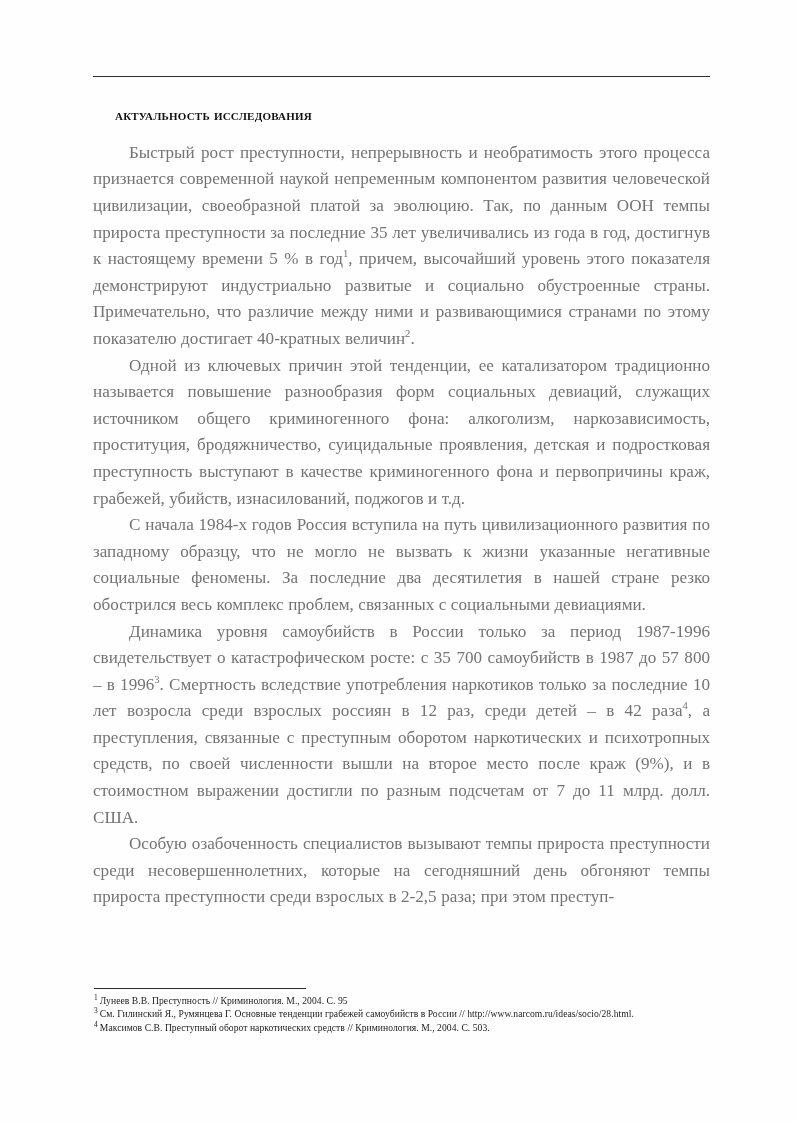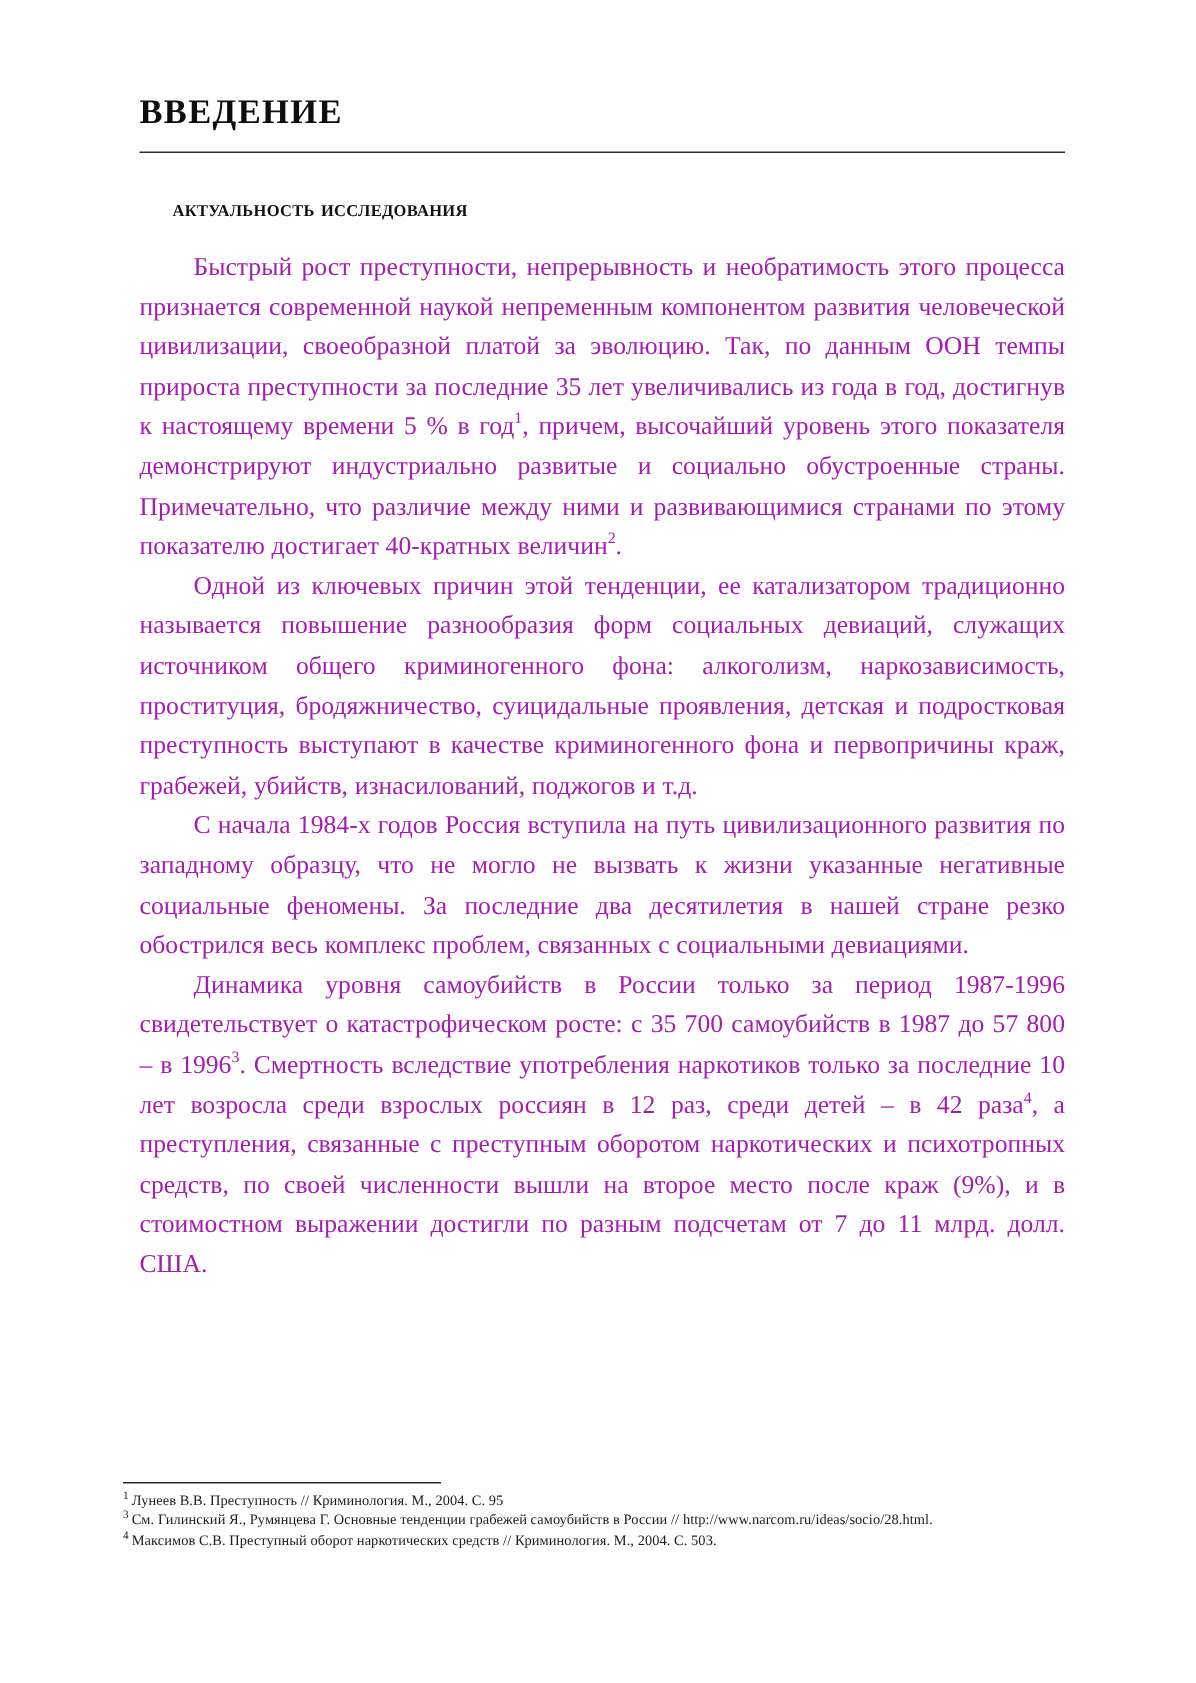--- a/index.html
+++ b/index.html
@@ -66,35 +66,35 @@
   .body-text {
     margin-top: 16px;
   }
 
   p.para {
     margin: 0;
     text-indent: 36px;
     text-align: justify;
     font-size: 17.1px;
     line-height: 26.6px;
-    color: #a21caf;
+    color: #737373;
     hyphens: manual;
     -webkit-hyphens: manual;
     word-spacing: 0.2px;
   }
 
   sup.fn {
     font-size: 0.62em;
     vertical-align: super;
     line-height: 0;
   }
 
   .footnotes {
     position: absolute;
-    left: 82px;
+    left: 94px;
     top: 988px;
     width: 636px;
   }
 
   .fn-rule {
     width: 212px;
     height: 0;
     border-top: 1px solid #2a2a2a;
     margin-bottom: 5px;
   }
@@ -119,36 +119,36 @@
     color: #1b1b1b;
   }
 </style>
 </head>
 <body>
 
 <div class="page">
 
   <div class="content">
 
-    <h1 class="doc-title">ВВЕДЕНИЕ</h1>
 
     <div class="title-rule"></div>
 
     <div class="subheading">АКТУАЛЬНОСТЬ ИССЛЕДОВАНИЯ</div>
 
     <div class="body-text">
 
       <p class="para"><span>Быстрый рост преступности, непрерывность и необратимость этого процесса признается современной наукой непременным компонентом развития человеческой цивилизации, своеобразной платой за эволюцию. Так, по данным ООН темпы прироста преступности за последние 35 лет увеличивались из года в год, достигнув к настоящему времени 5 % в год</span><sup class="fn">1</sup><span>, причем, высочайший уровень этого показателя демонстрируют индустриально развитые и социально обустроенные страны. Примечательно, что различие между ними и развивающимися странами по этому показателю достигает 40-кратных величин</span><sup class="fn">2</sup><span>.</span></p>
 
       <p class="para">Одной из ключевых причин этой тенденции, ее катализатором традиционно называется повышение разнообразия форм социальных девиаций, служащих источником общего криминогенного фона: алкоголизм, наркозависимость, проституция, бродяжничество, суицидальные проявления, детская и подростковая преступность выступают в качестве криминогенного фона и первопричины краж, грабежей, убийств, изнасилований, поджогов и т.д.</p>
 
       <p class="para">С начала 1984-х годов Россия вступила на путь цивилизационного развития по западному образцу, что не могло не вызвать к жизни указанные негативные социальные феномены. За последние два десятилетия в нашей стране резко обострился весь комплекс проблем, связанных с социальными девиациями.</p>
 
       <p class="para"><span>Динамика уровня самоубийств в России только за период 1987-1996 свидетельствует о катастрофическом росте: с 35 700 самоубийств в 1987 до 57 800 – в 1996</span><sup class="fn">3</sup><span>. Смертность вследствие употребления наркотиков только за последние 10 лет возросла среди взрослых россиян в 12 раз, среди детей – в 42 раза</span><sup class="fn">4</sup><span>, а преступления, связанные с преступным оборотом наркотических и психотропных средств, по своей численности вышли на второе место после краж (9%), и в стоимостном выражении достигли по разным подсчетам от 7 до 11 млрд. долл. США.</span></p>
 
+      <p class="para">Особую озабоченность специалистов вызывают темпы прироста преступности среди несовершеннолетних, которые на сегодняшний день обгоняют темпы прироста преступности среди взрослых в 2-2,5 раза; при этом преступ-</p>
 
     </div>
   </div>
 
   <div class="footnotes">
     <div class="fn-rule"></div>
 
     <p class="fn-item"><sup>1</sup><span>Лунеев В.В. Преступность // Криминология. М., 2004. С. 95</span></p>
 
 

